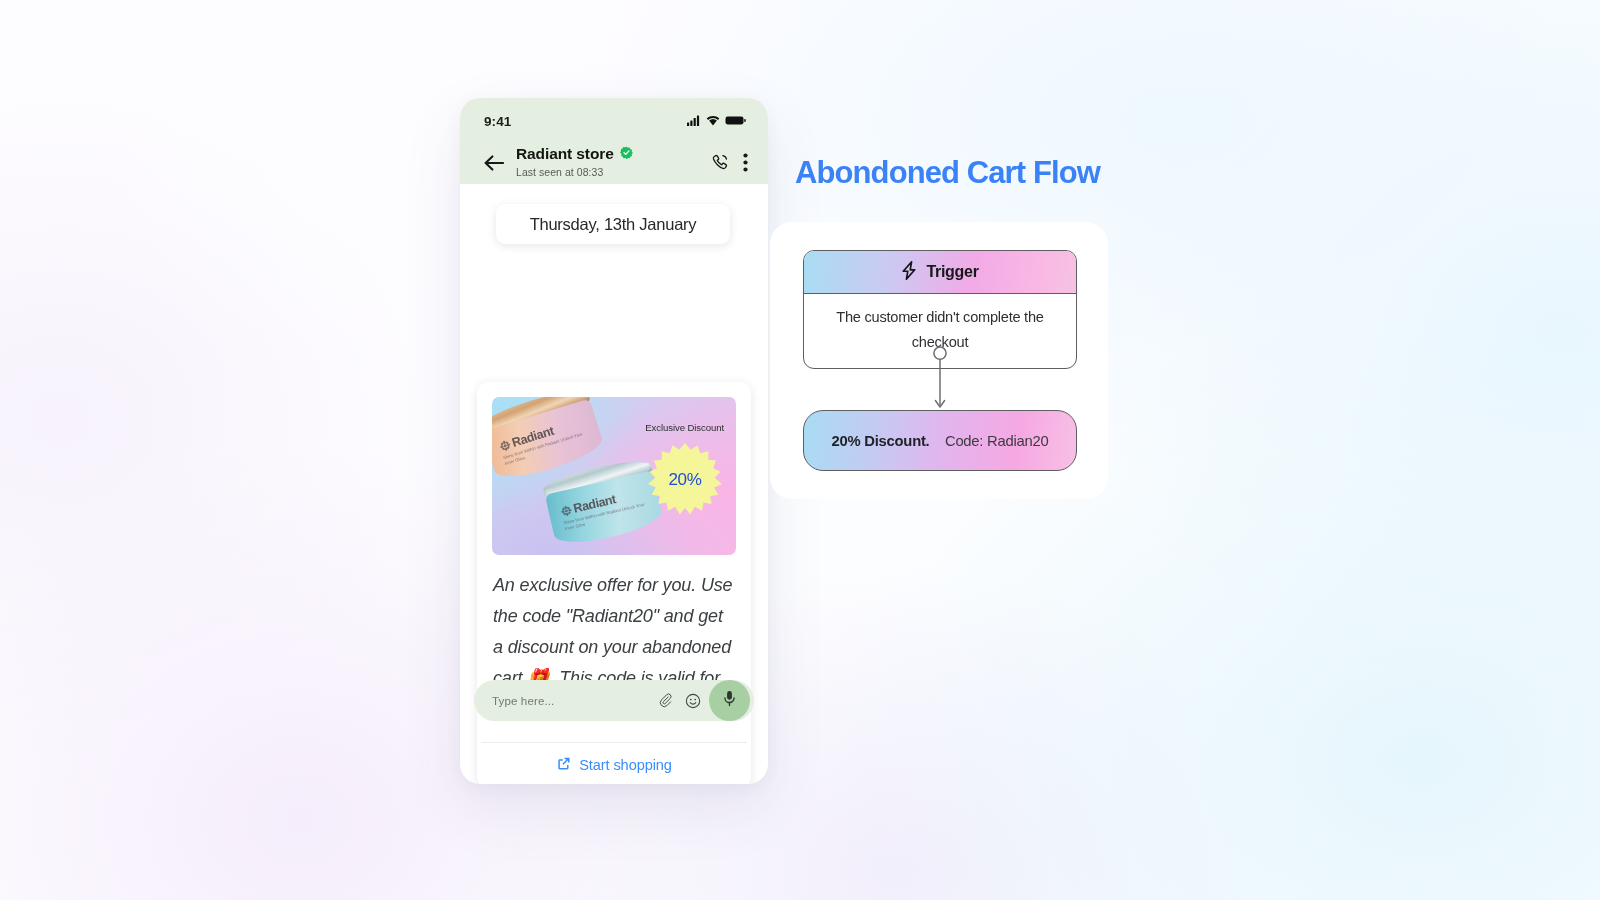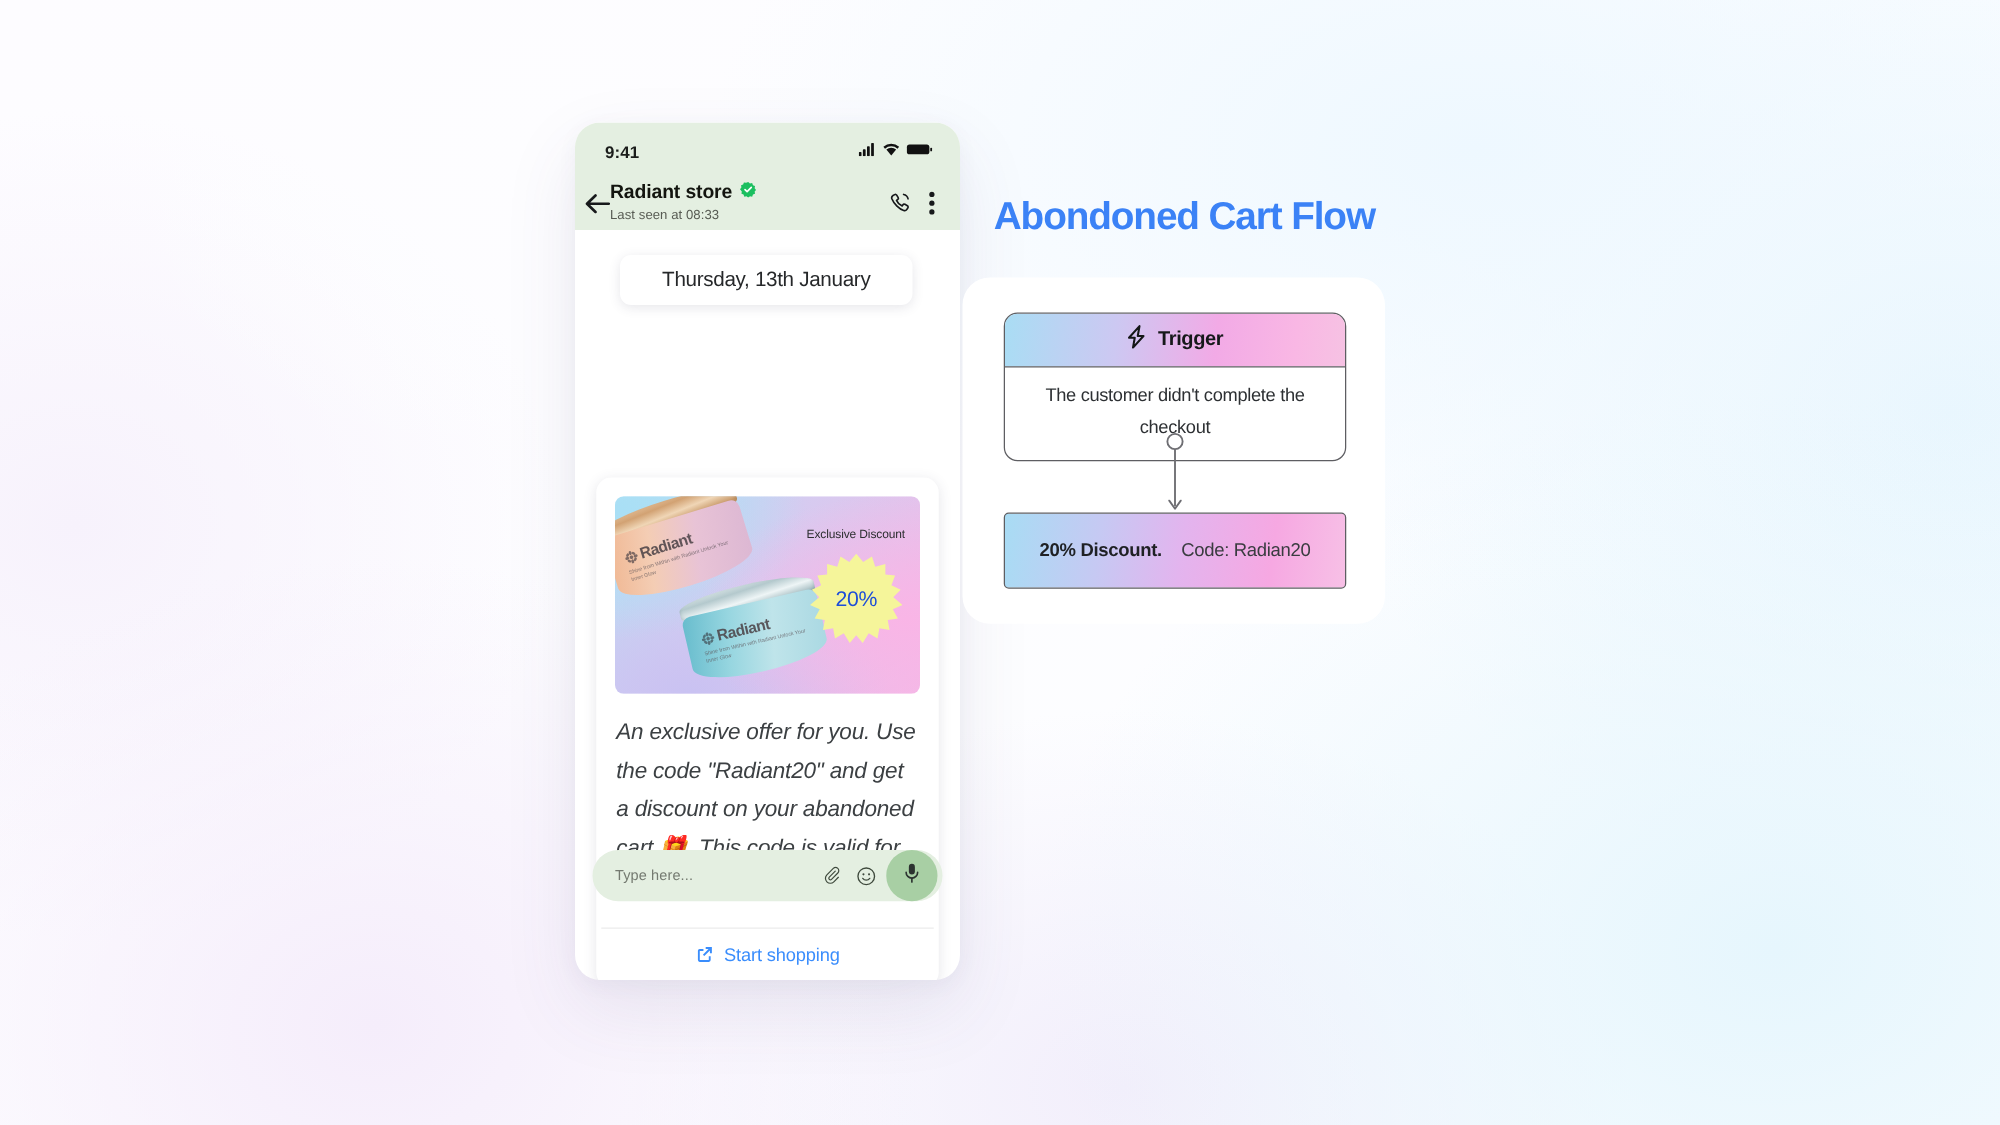--- a/index.html
+++ b/index.html
@@ -70,22 +70,22 @@
   }
   .status-icons {
     display: flex;
     align-items: center;
     gap: 5px;
   }
 
   .chat-topbar {
     display: flex;
     align-items: flex-start;
-    padding: 14px 20px 0 8px;
-    gap: 0;
+    padding: 14px 20px 0 24px;
+    gap: 12px;
   }
   .back-icon { flex: 0 0 auto; padding-top: 10px; cursor: pointer; }
   .peer-block { flex: 1 1 auto; min-width: 0; }
   .peer-name-row {
     display: flex;
     align-items: center;
     gap: 6px;
   }
   .peer-name {
     font-size: 15.5px;
@@ -372,21 +372,21 @@
     padding: 11px 16px 13px 16px;
     text-align: center;
     font-size: 14.6px;
     line-height: 1.72;
     color: #2d3033;
     letter-spacing: -0.25px;
   }
 
   #action-card {
     top: 410px;
-    border-radius: 4px;
+    border-radius: 20px;
     height: 61px;
     display: flex;
     align-items: center;
     justify-content: center;
     background: linear-gradient(98deg, #a8dcf4 0%, #c6c9f3 28%, #e3b4ee 52%, #f6a8e2 78%, #f7c0e6 100%);
   }
   .action-text {
     font-size: 14.8px;
     letter-spacing: -0.25px;
     color: #2a2c2f;

